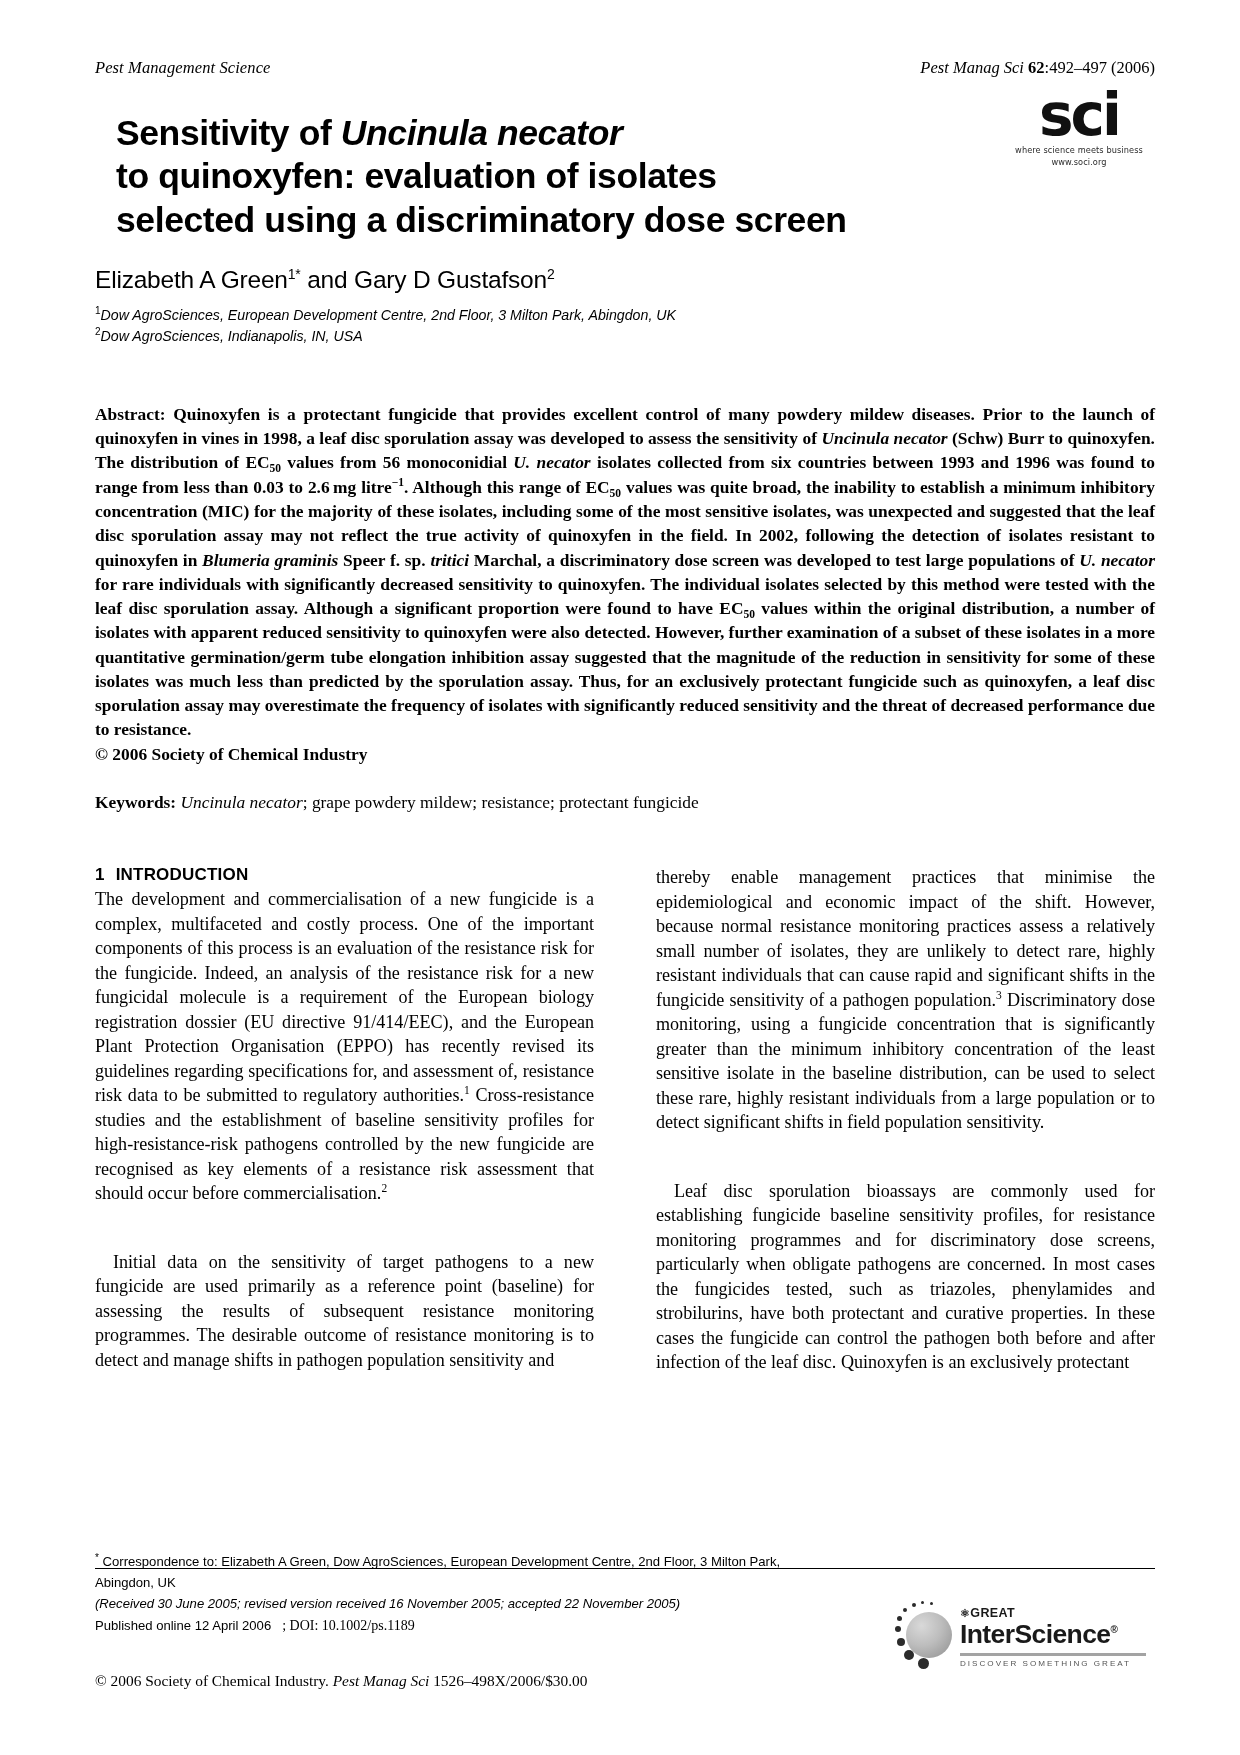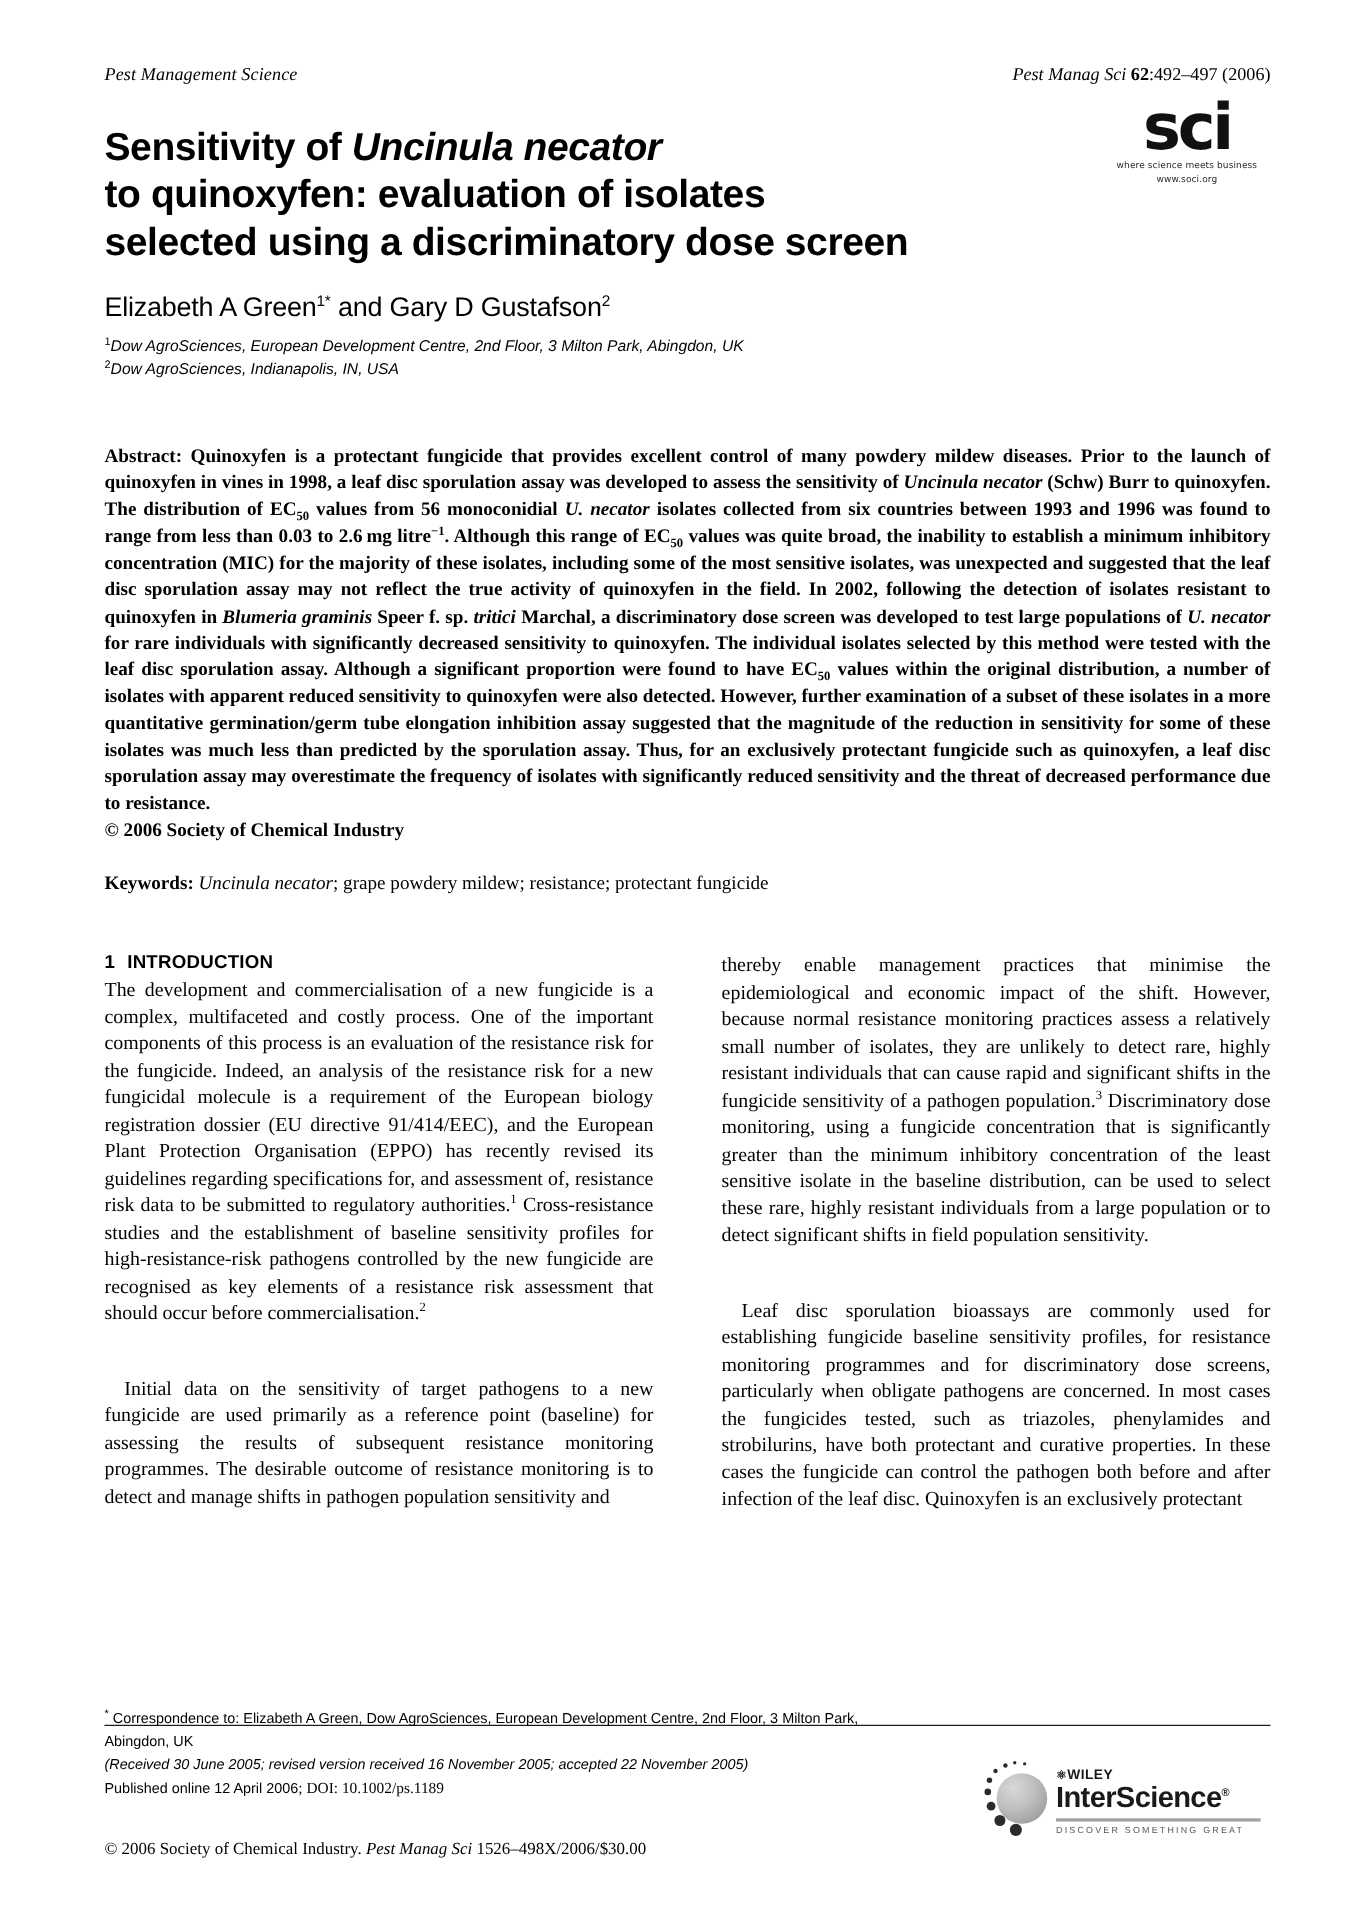--- a/index.html
+++ b/index.html
@@ -25,21 +25,21 @@
   .sci-word { font-family:"DejaVu Sans", sans-serif; font-weight:bold; font-size:58px;
               line-height:0.82; letter-spacing:-3px; color:#111; display:block; }
   .sci-tag1 { font-family:"DejaVu Sans", sans-serif; font-size:8.2px; color:#2b2b2b;
               letter-spacing:.1px; display:block; margin-top:5px; }
   .sci-tag2 { font-family:"DejaVu Sans", sans-serif; font-size:8.2px; color:#2b2b2b;
               letter-spacing:.1px; display:block; margin-top:2px; }
 
   
   .title { font-family:"Liberation Sans", sans-serif; font-weight:bold;
            font-size:35.5px; line-height:1.22; letter-spacing:-0.4px;
-           margin-top:34px; width:900px; }
+           margin-top:34px; width:900px;margin-left:21px; }
   .title .it { font-style:italic; }
 
   .authors { font-family:"Liberation Sans", sans-serif; font-size:24.5px;
              margin-top:17px; letter-spacing:-0.2px; }
   .authors sup { font-size:14px; vertical-align:super; line-height:0; }
 
   .affil { font-family:"Liberation Sans", sans-serif; font-style:italic;
            font-size:14.2px; line-height:1.52; margin-top:11px; }
   .affil sup { font-style:normal; font-size:10px; vertical-align:super; line-height:0; }
 
@@ -72,21 +72,21 @@
   .body-p sup { font-size:11.5px; vertical-align:super; line-height:0; }
 
   
   .rule { position:absolute; left:0; top:1568px; width:1060px;
           border-top:1.2px solid #000; }
   .foot { position:absolute; left:0; top:1551px; width:700px;
           font-family:"Liberation Sans", sans-serif; font-size:13.1px;
           line-height:1.62; }
   .foot sup { font-size:10px; vertical-align:super; line-height:0; }
   .foot .it { font-style:italic; }
-  .foot .doi { font-family:"Liberation Serif", serif; font-size:14px; }
+  .foot .doi { font-family:"Liberation Serif", serif; font-size:14px;padding-left:11px; }
   .foot-copy { position:absolute; left:0; top:1672px;
                font-family:"Liberation Serif", serif; font-size:15.4px;text-align:center; }
   .foot-copy .it { font-style:italic; }
 
   
   .is-logo { position:absolute; left:793px; top:1598px; width:270px; height:80px; }
   .is-sphere { position:absolute; left:18px; top:14px; width:46px; height:46px;
                border-radius:50%;
                background:radial-gradient(circle at 34% 30%, #d9d9d9 0%, #bdbdbd 45%, #8e8e8e 100%); }
   .is-dot { position:absolute; border-radius:50%; background:#2b2b2b; }
@@ -160,19 +160,19 @@
     <div class="is-dot" style="left:9px;  top:40px; width:8px;  height:8px;"></div>
     <div class="is-dot" style="left:16px; top:52px; width:10px; height:10px;"></div>
     <div class="is-dot" style="left:30px; top:60px; width:11px; height:11px;"></div>
     <div class="is-dot" style="left:7px;  top:28px; width:6px;  height:6px;"></div>
     <div class="is-dot" style="left:9px;  top:18px; width:5px;  height:5px;"></div>
     <div class="is-dot" style="left:15px; top:10px; width:4px;  height:4px;"></div>
     <div class="is-dot" style="left:24px; top:5px;  width:4px;  height:4px;"></div>
     <div class="is-dot" style="left:33px; top:3px;  width:3px;  height:3px;"></div>
     <div class="is-dot" style="left:42px; top:4px;  width:3px;  height:3px;"></div>
     <div class="is-text">
-      <div class="is-wiley"><span class="mark">⚛</span><span>WILEY</span></div>
+      <div class="is-wiley"><span class="mark">⚛</span><span>GREAT</span></div>
       <div class="is-main"><span>InterScience</span><sup>®</sup></div>
       <div class="is-tag">DISCOVER SOMETHING GREAT</div>
     </div>
   </div>
 
 </div>
 
 </body></html>

